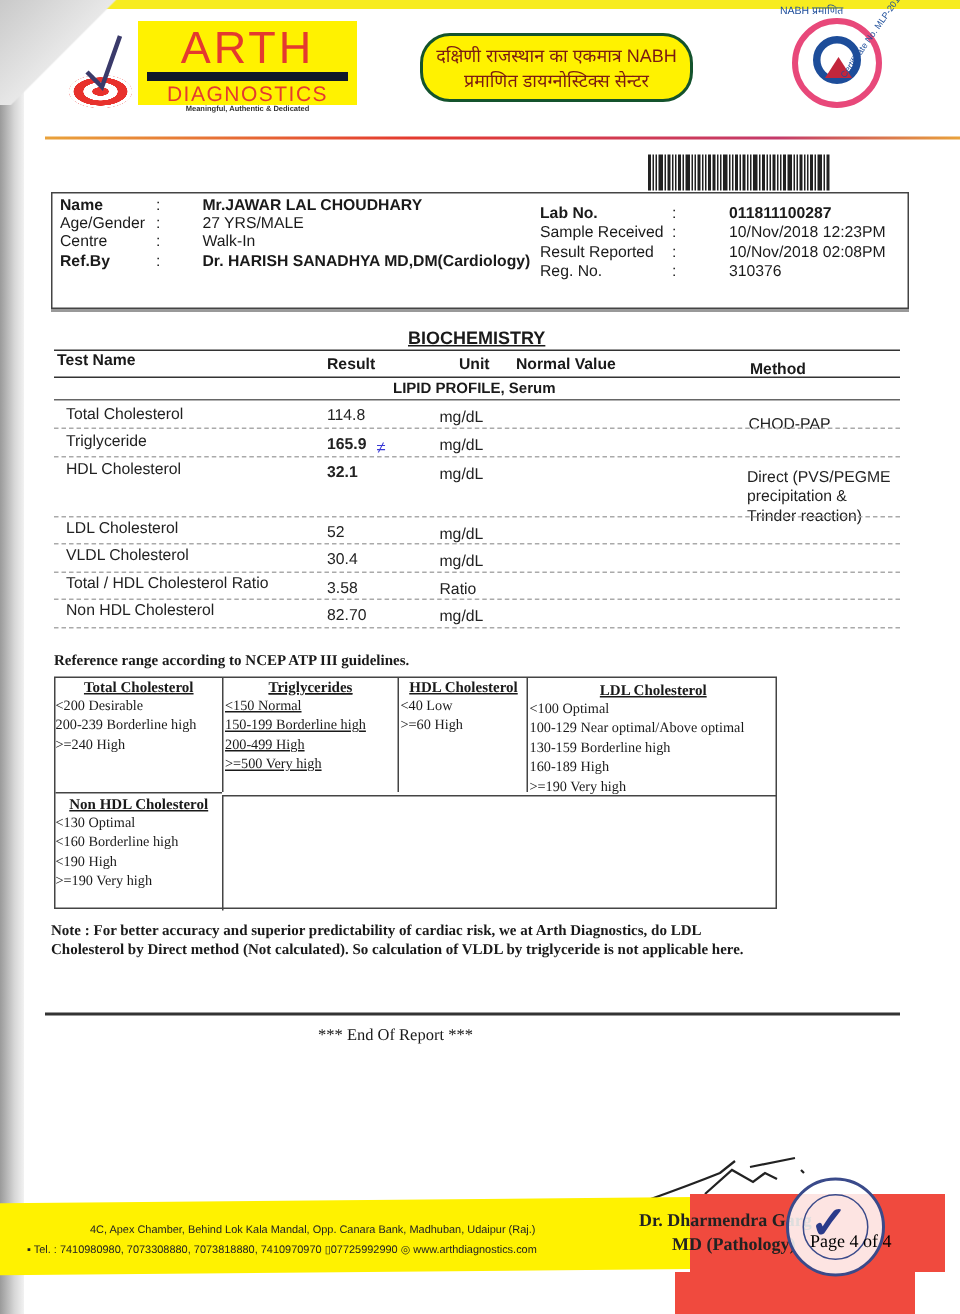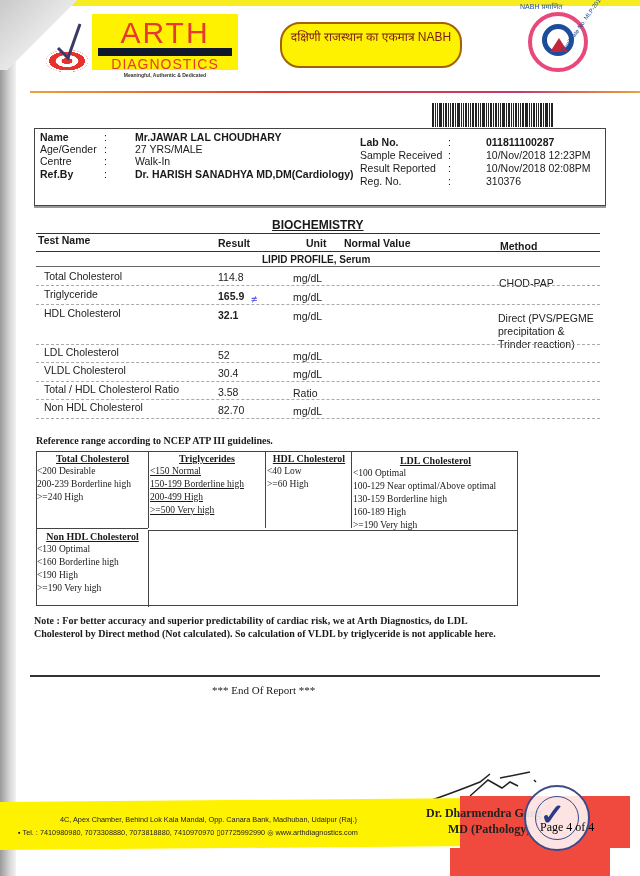--- a/index.html
+++ b/index.html
@@ -10,26 +10,26 @@
   .top-band { position: absolute; left: 0; top: 0; width: 640px; height: 6px; background: #f7ec1f; }
   .corner-fold { position: absolute; left: 0; top: 0; width: 100px; height: 70px;
     background: linear-gradient(135deg,#c9c9c9 0%,#e8e8e8 45%,transparent 46%); }
 
   
   .logo-wrap { position: absolute; left: 46px; top: 14px; }
   .target { position: absolute; left: 0; top: 36px; width: 42px; height: 22px; border-radius: 50%;
     background: radial-gradient(ellipse at center,#e8312c 0 18%,#fff 19% 38%,#e8312c 39% 60%,#fff 61% 70%,#e8312c 71%); }
   .check { position: absolute; left: 10px; top: 8px; width: 26px; height: 40px; }
   .logo-box { position: absolute; left: 46px; top: 0; width: 146px; height: 56px; background: #fff200; padding: 4px 6px; }
-  .logo-arth { font-size: 30px; color: #e43a2f; letter-spacing: 2px; line-height: 30px; text-align: center; border-bottom: 8px solid #0f172a; }
+  .logo-arth { font-size: 30px; color: #e43a2f; letter-spacing: 2px; line-height: 30px; text-align: center; border-bottom: 6px solid #0f172a; }
   .logo-diag { font-size: 14px; color: #e43a2f; letter-spacing: 1px; text-align: center; line-height: 15px; margin-top: 1px; }
   .logo-tag { font-size: 5px; color: #333; text-align: center; font-weight: bold; }
 
   .hindi-pill { position: absolute; left: 280px; top: 22px; width: 182px; height: 46px; background: #fff200;
-    border: 2px solid #a16207; border-radius: 20px; text-align: center; font-size: 12px; color: #7a1a12; padding-top: 5px; line-height: 17px; }
+    border: 2px solid #14532d; border-radius: 20px; text-align: center; font-size: 12px; color: #7a1a12; padding-top: 5px; line-height: 17px; }
 
   .nabh-logo { position: absolute; left: 528px; top: 12px; width: 60px; height: 60px; border-radius: 50%;
     border: 4px solid #e8487a; background: #fff; }
   .nabh-inner { position: absolute; left: 10px; top: 8px; width: 32px; height: 32px; border-radius: 50%; border: 5px solid #1d4d9a; }
   .nabh-tri { position: absolute; left: 18px; top: 22px; width: 0; height: 0; border-left: 9px solid transparent; border-right: 9px solid transparent; border-bottom: 14px solid #c2263c; }
   .nabh-top { position: absolute; left: 520px; top: 2px; font-size: 7px; color: #1d4d9a; }
   .nabh-cert { position: absolute; left: 560px; top: 50px; font-size: 6px; color: #1d4d9a; transform: rotate(-55deg); transform-origin: left top; white-space: nowrap; }
 
   .header-rule { position: absolute; left: 30px; top: 91px; width: 610px; height: 2px; background: linear-gradient(90deg,#e9a23b,#e43a2f 40%,#c43a6a 80%,#e9a23b); }
 
@@ -93,20 +93,21 @@
   </svg>
   <div class="logo-box">
     <div class="logo-arth">ARTH</div>
     <div class="logo-diag">DIAGNOSTICS</div>
     <div class="logo-tag">Meaningful, Authentic &amp; Dedicated</div>
   </div>
 </div>
 
 <div class="hindi-pill">
   <div>दक्षिणी राजस्थान का एकमात्र NABH</div>
+  <div>प्रमाणित डायग्नोस्टिक्स सेन्टर</div>
 </div>
 
 <div class="nabh-top">NABH प्रमाणित</div>
 <div class="nabh-logo">
   <div class="nabh-inner"></div>
   <div class="nabh-tri"></div>
 </div>
 <div class="nabh-cert">Certificate No. MLP-2015-0048</div>
 
 <div class="header-rule"></div>

